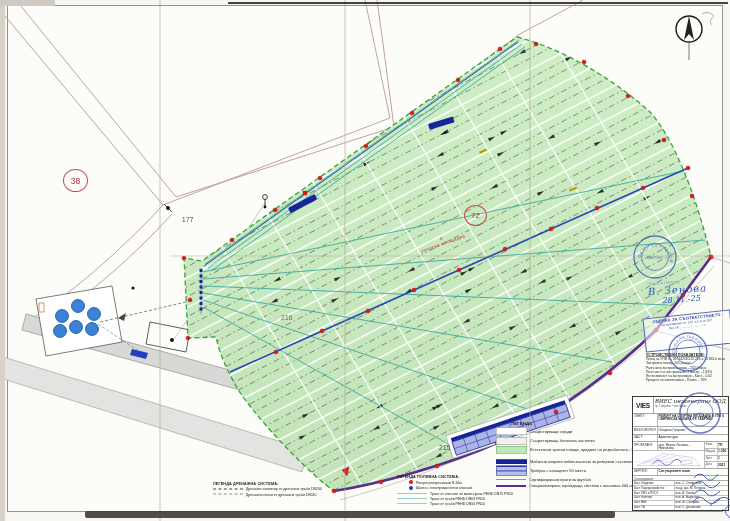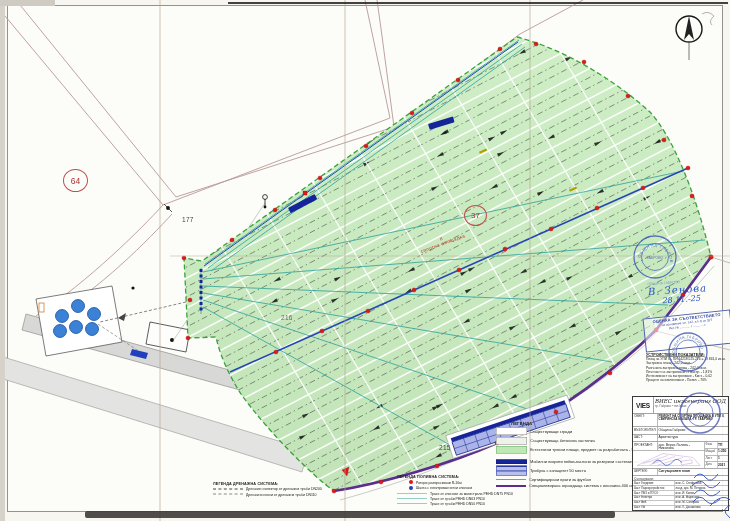--- a/index.html
+++ b/index.html
@@ -401,24 +401,24 @@
       <circle cx="688" cy="352" r="19" fill="none" stroke="#3b57b5" stroke-width="1.3"></circle>
       <circle cx="688" cy="352" r="12" fill="none" stroke="#3b57b5" stroke-width="0.8"></circle>
       <path id="arc2" d="M676,356 A 13,13 0 1 1 700,356" fill="none" stroke="none"></path>
       <text font-size="3.8" fill="#3b57b5" letter-spacing="0.4">
         <textPath href="#arc2" startOffset="6%">ОБЩИНА ГАБРОВО</textPath>
       </text>
     </g>
   </svg>
 
   <div class="circle-num" style="left:63px;top:169px;width:23px;height:21px;font-size:8.5px;">
-      <span>64</span>
+      <span>38</span>
     </div>
   <div class="circle-num" style="left:464px;top:205px;width:21px;height:19px;font-size:8px;">
-      <span>37</span>
+      <span>72</span>
     </div>
   <div class="plain-num" style="left:182px;top:216px;">177</div>
   <div class="plain-num" style="left:281px;top:314px;color:#666;">216</div>
   <div class="plain-num" style="left:439px;top:444px;">215</div>
 
   <div class="field-label">
     <div class="l1">II</div>
     <div class="l2">спортна площадка</div>
   </div>
 

